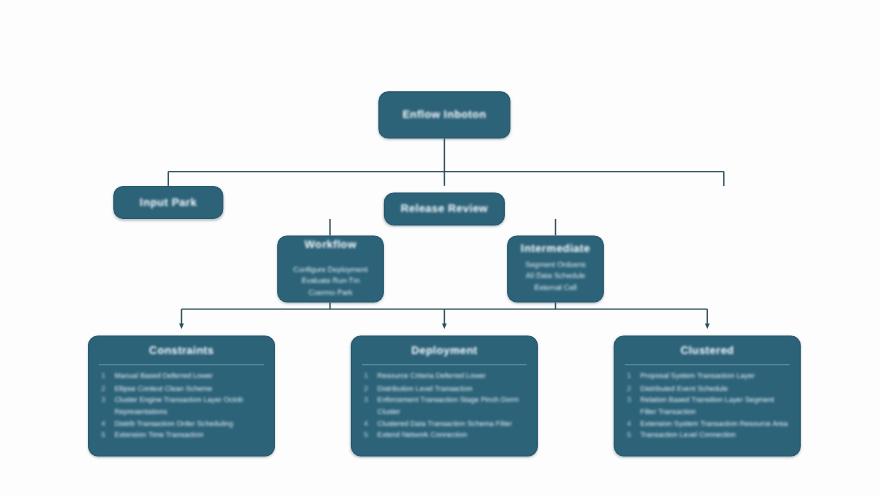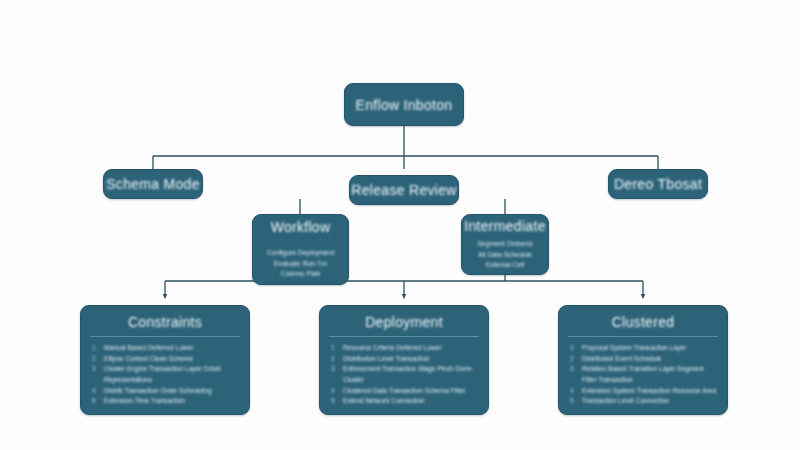--- a/index.html
+++ b/index.html
@@ -41,22 +41,22 @@
     border-radius: 9px;
     box-shadow: 0 1px 2px rgba(30, 60, 75, 0.28);
     color: #eef5f8;
     display: flex;
     flex-direction: column;
     align-items: center;
     overflow: hidden;
   }
 
   .node-title {
-    font-size: 14px;
-    font-weight: normal;
+    font-size: 10px;
+    font-weight: bold;
     letter-spacing: 0.3px;
     text-align: center;
     color: #f2f8fb;
     white-space: nowrap;
     
     filter: blur(0.9px);
     -webkit-filter: blur(0.9px);
   }
 
   
@@ -155,32 +155,29 @@
       <path d="M 404 281 L 404 297"></path>
       <path d="M 643 281 L 643 297"></path>
     </g>
   </svg>
 
   <div class="node pill" style="left:344px; top:83px; width:120px; height:43px;">
     <span class="node-title">Enflow Inboton</span>
   </div>
 
   <div class="node pill" style="left:103px; top:169px; width:100px; height:30px;">
-    <span class="node-title">Schema Mode</span>
+    <span class="node-title">Input Park</span>
   </div>
 
   <div class="node pill" style="left:349px; top:175px; width:110px; height:30px;">
     <span class="node-title">Release Review</span>
   </div>
 
-  <div class="node pill" style="left:608px; top:169px; width:100px; height:30px;">
-    <span class="node-title">Dereo Tbosat</span>
-  </div>
-
-  <div class="node" style="left:252px; top:214px; width:97px; height:71px; justify-content:center; padding:6px 4px;gap:8px;">
+
+  <div class="node" style="left:252px; top:214px; width:97px; height:61px; justify-content:center; padding:6px 4px;gap:8px;">
     <span class="node-title">Workflow</span>
     <div class="node-sub">
       <div>Configure Deployment</div>
       <div>Evaluate Run-Tm</div>
       <div>Coermo Park</div>
     </div>
   </div>
 
   <div class="node" style="left:461px; top:214px; width:88px; height:61px; justify-content:center; padding:6px 4px;">
     <span class="node-title">Intermediate</span>

